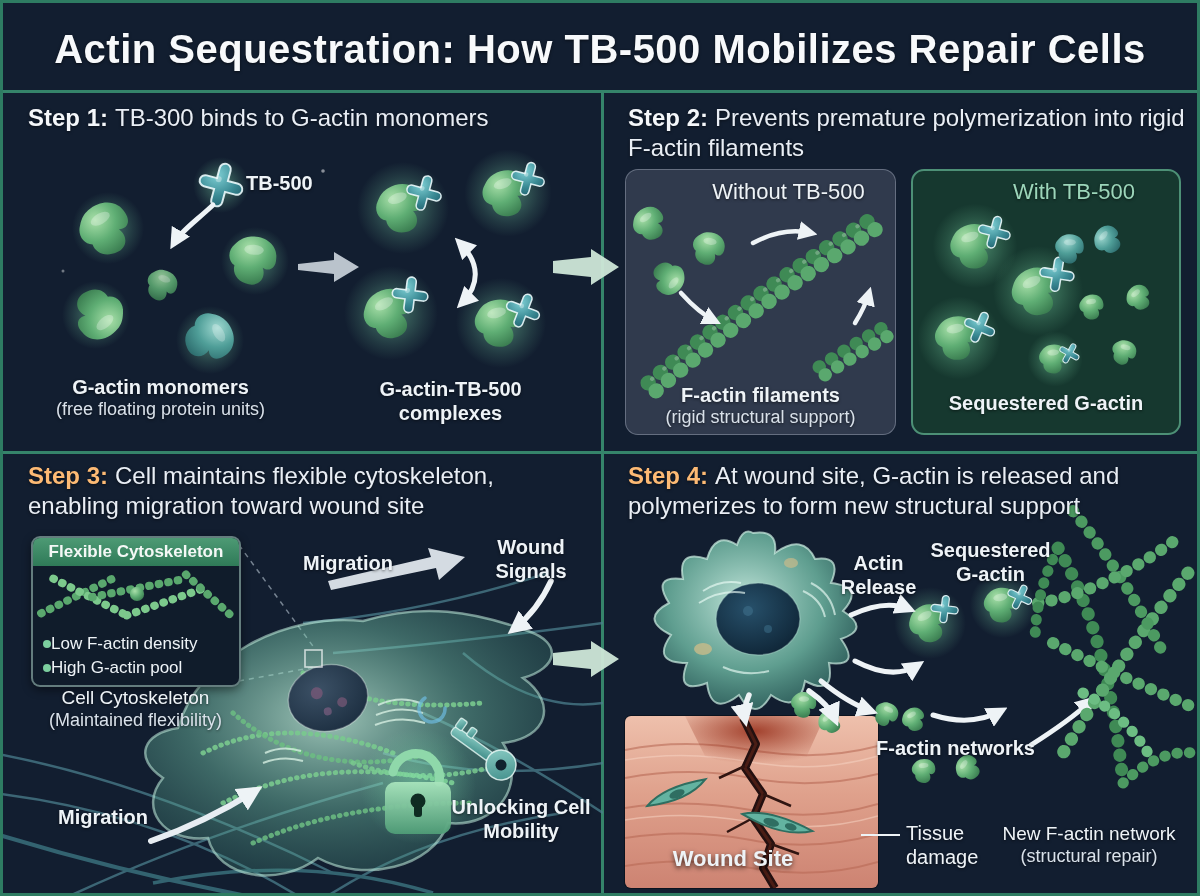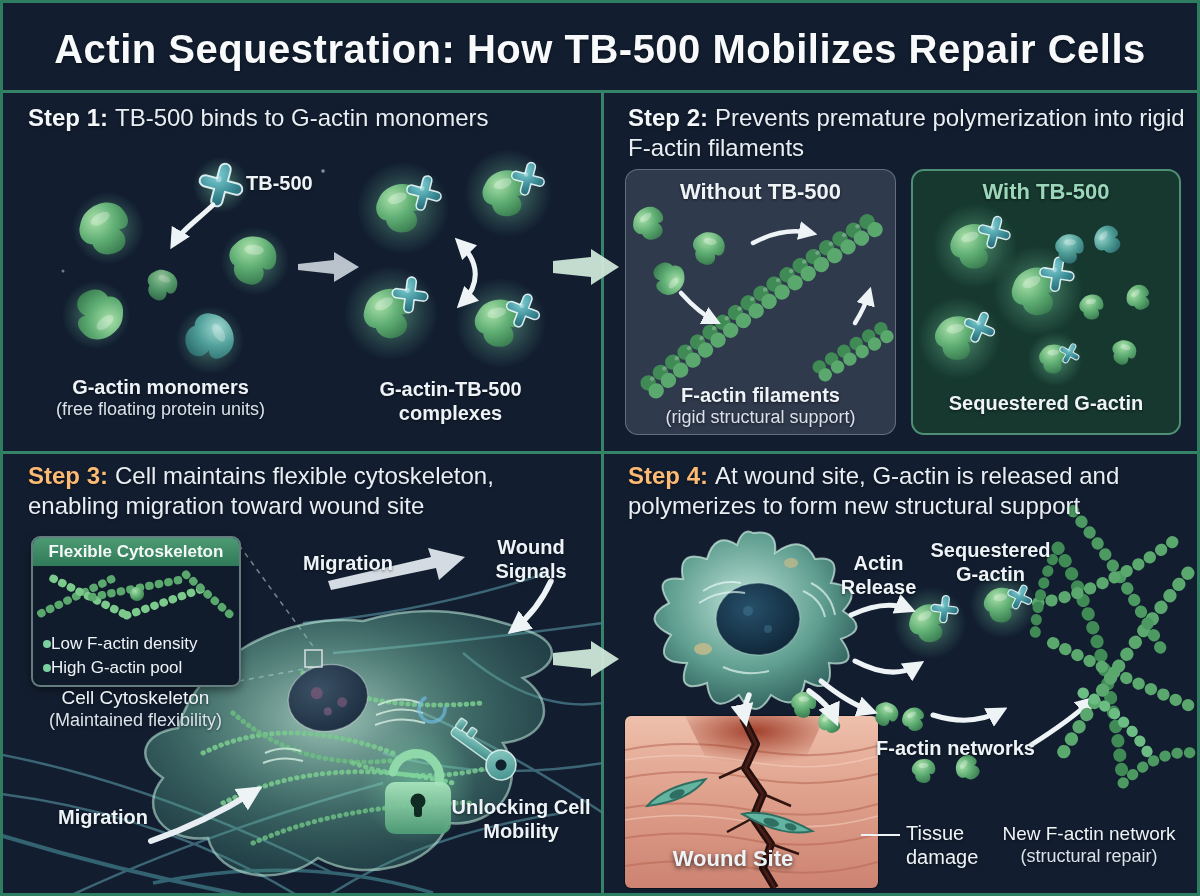--- a/index.html
+++ b/index.html
@@ -12,21 +12,21 @@
   .step-title{font-size:24px;font-weight:500;color:#e9eef5;line-height:1.24;}
   .step-title .pfx{font-weight:700;color:#f4f7fa;text-align:right;}
   .step-title .pfx.mint{color:#fdba74;}
   .step-title .rest{margin-left:7px;}
   .lbl-bold{font-size:20px;font-weight:700;}
   .lbl-semi{font-size:20px;font-weight:600;}
   .lbl-sub{font-size:18px;font-weight:400;color:#d9e1ea;}
   .card{position:absolute;border-radius:13px;z-index:1;box-sizing:border-box;}
   .card-without{background:rgba(126,134,154,0.28);border:1.5px solid rgba(190,198,214,0.38);}
   .card-with{background:#16382f;border:2px solid #4d9076;}
-  .card-title{font-size:22px;font-weight:700;}
+  .card-title{font-size:22px;font-weight:400;padding-left:28px;}
   .mint{color:#9cd6ba;}
   .inset{position:absolute;left:28px;top:533px;width:206px;height:147px;z-index:3;
          border:2px solid rgba(170,205,195,.55);border-radius:9px;overflow:hidden;
          background:#101c2b;display:flex;flex-direction:column;box-shadow:0 3px 10px rgba(0,0,0,.45);}
   .inset-title{height:28px;display:flex;align-items:center;justify-content:center;
          background:linear-gradient(180deg,#4d9a74,#2f7a58);color:#f4f8f6;font-size:17px;font-weight:700;}
   .inset-art{height:60px;}
   .inset-bullets{flex:1;display:flex;flex-direction:column;justify-content:center;gap:4px;padding:0 10px;}
   .bullet-row{display:flex;align-items:center;gap:0;color:#eef3f7;font-size:17px;font-weight:500;}
   .dot{width:8px;height:8px;border-radius:50%;background:#7ccf9f;flex:0 0 auto;}
@@ -118,21 +118,21 @@
     </defs>
   </svg>
 
   <div class="divider" style="left:0;right:0;top:87px;height:3px;"></div>
   <div class="divider" style="left:0;right:0;top:448px;height:3px;"></div>
   <div class="divider" style="left:598px;top:87px;bottom:0;width:3px;"></div>
 
   <div class="label center main-title">Actin Sequestration: How TB-500 Mobilizes Repair Cells</div>
 
   <div class="label step-title" style="left:25px;top:100px;width:545px;">
-    <span class="pfx">Step 1:</span><span class="rest">TB-500 binds to G-actin monomers</span>
+    <span class="pfx">Step 1:</span><span class="rest">TB-300 binds to G-actin monomers</span>
   </div>
   <div class="label lbl-semi" style="left:243px;top:168px;">TB-500</div>
   <div class="label center" style="left:25px;top:372px;width:265px;">
     <div class="lbl-bold">G-actin monomers</div>
     <div class="lbl-sub">(free floating protein units)</div>
   </div>
   <div class="label center" style="left:330px;top:374px;width:235px;">
     <div class="lbl-bold">G-actin-TB-500</div>
     <div class="lbl-bold">complexes</div>
   </div>

